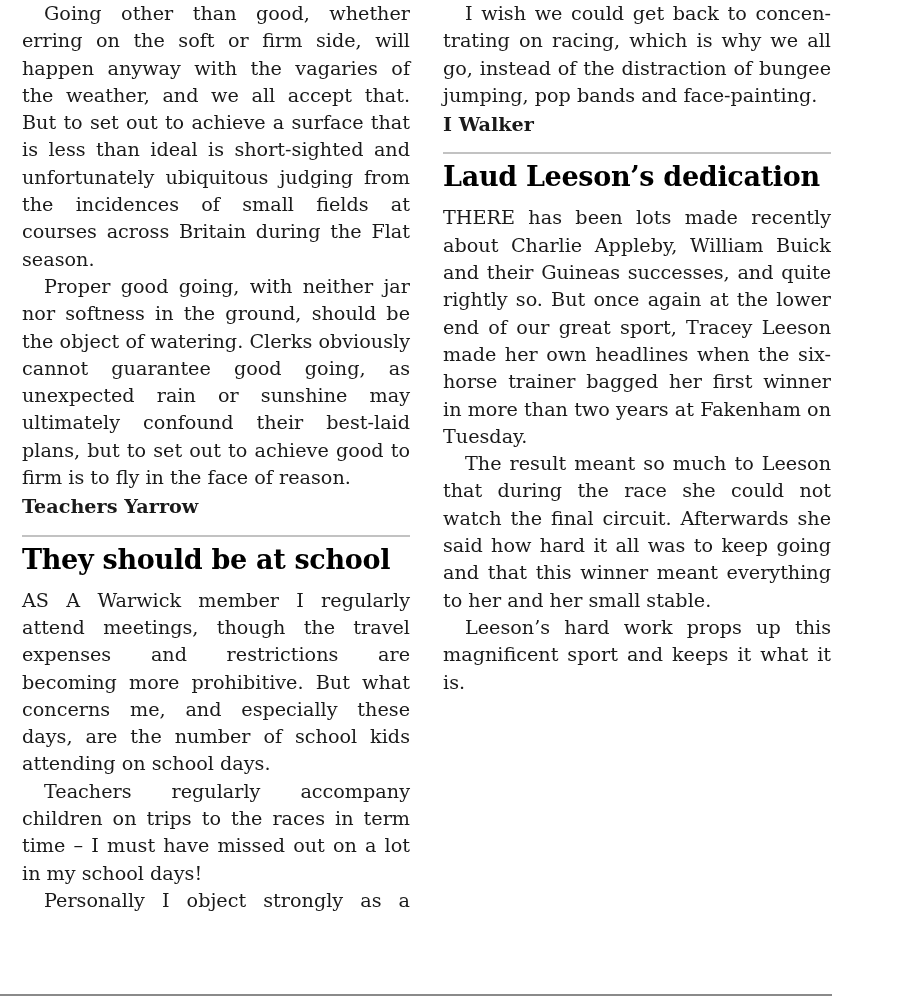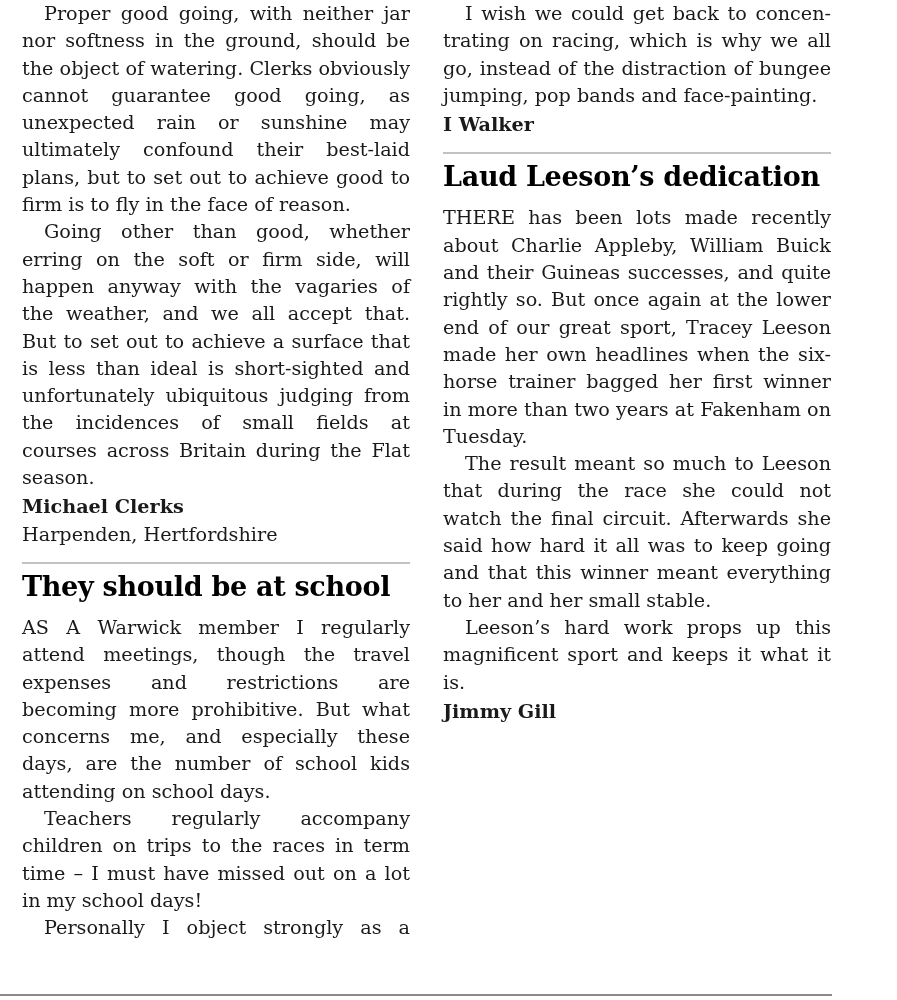--- a/index.html
+++ b/index.html
@@ -14,25 +14,24 @@
     .sig-place { display: block; }
     .divider { height: 0; border-top: 2px solid #c2c2c2; margin: 14px 0 6px 0; }
     h2 { font-family: "DejaVu Serif", "Liberation Serif", serif; font-weight: bold; font-size: 27px; line-height: 34px; margin: 0 0 10px 0; letter-spacing: -0.3px; color: #000000; }
     .bottom-rule { position: absolute; top: 994px; left: 0; width: 832px; border-top: 2px solid #8a8a8a; }
   </style>
 </head>
 <body>
 
 <div class="col col-left">
   <div>
+    <p class="indent">Going other than good, whether erring on the soft or firm side, will happen anyway with the vagaries of the weather, and we all accept that. But to set out to achieve a surface that is less than ideal is short-sighted and unfortunately ubiquitous judging from the incidences of small fields at courses across Britain during the Flat season.</p>
     <p class="indent">Proper good going, with neither jar nor softness in the ground, should be the object of watering. Clerks obviously cannot guarantee good going, as unexpected rain or sunshine may ultimately confound their best-laid plans, but to set out to achieve good to firm is to fly in the face of reason.</p>
-    <p class="indent">Going other than good, whether erring on the soft or firm side, will happen anyway with the vagaries of the weather, and we all accept that. But to set out to achieve a surface that is less than ideal is short-sighted and unfortunately ubiquitous judging from the incidences of small fields at courses across Britain during the Flat season.</p>
     <div class="sig">
-      <span class="sig-name">Michael Clerks</span>
-      <span class="sig-place">Harpenden, Hertfordshire</span>
+      <span class="sig-name">Teachers Yarrow</span>
     </div>
   </div>
 
   <div class="divider"></div>
 
   <div>
     <h2>They should be at school</h2>
     <p>AS A Warwick member I regularly attend meetings, though the travel expenses and restrictions are becoming more prohibitive. But what concerns me, and especially these days, are the number of school kids attending on school days.</p>
     <p class="indent">Teachers regularly accompany children on trips to the races in term time – I must have missed out on a lot in my school days!</p>
     <p class="indent" style="text-align-last: justify;">Personally I object strongly as a</p>
@@ -48,18 +47,17 @@
   </div>
 
   <div class="divider"></div>
 
   <div>
     <h2>Laud Leeson’s dedication</h2>
     <p>THERE has been lots made recently about Charlie Appleby, William Buick and their Guineas successes, and quite rightly so. But once again at the lower end of our great sport, Tracey Leeson made her own headlines when the six-horse trainer bagged her first winner in more than two years at Fakenham on Tuesday.</p>
     <p class="indent">The result meant so much to Leeson that during the race she could not watch the final circuit. Afterwards she said how hard it all was to keep going and that this winner meant everything to her and her small stable.</p>
     <p class="indent">Leeson’s hard work props up this magnificent sport and keeps it what it is.</p>
     <div class="sig">
-      <span class="sig-name">Jimmy Gill</span>
     </div>
   </div>
 </div>
 
 <div class="bottom-rule"></div>
 
 </body></html>

